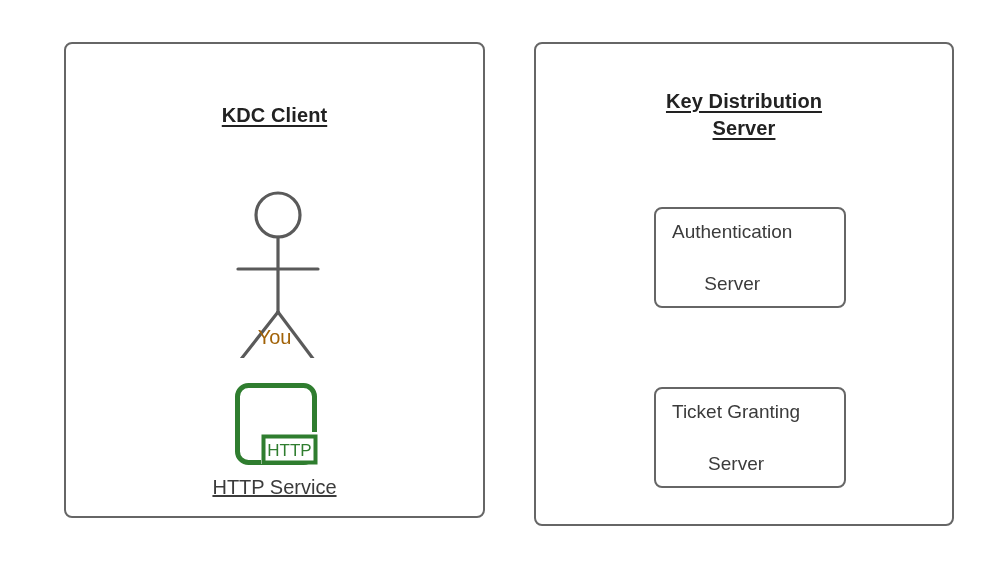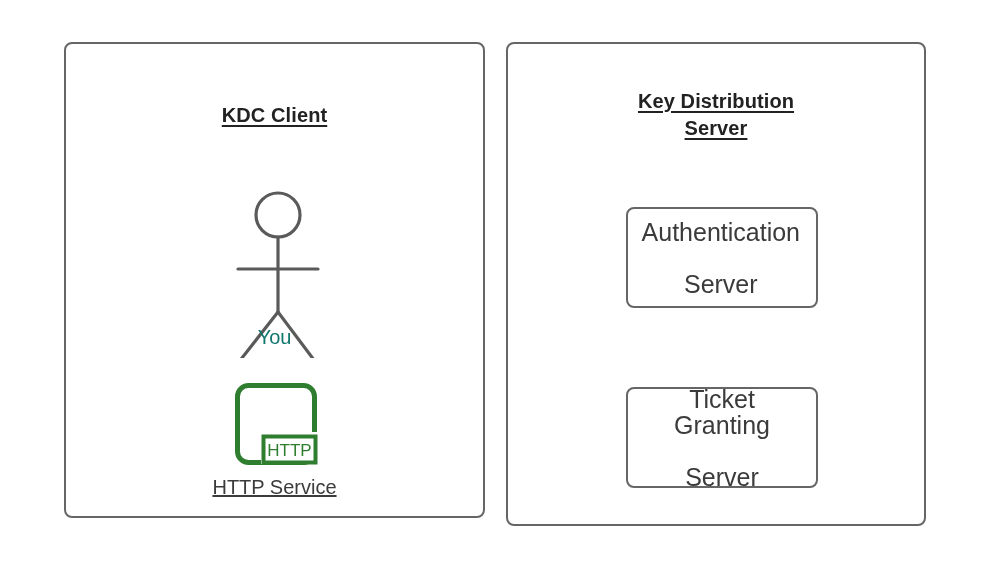--- a/index.html
+++ b/index.html
@@ -34,21 +34,21 @@
     border: 2px solid #666666;
     border-radius: 8px;
   }
   .panel-client {
     left: 64px;
     top: 42px;
     width: 421px;
     height: 476px;
   }
   .panel-kdc {
-    left: 506px;
+    left: 534px;
     top: 42px;
     width: 420px;
     height: 484px;
   }
 
   .panel-title {
     position: absolute;
     left: 0;
     right: 0;
     text-align: center;
@@ -70,23 +70,23 @@
   .server-box {
     position: absolute;
     box-sizing: border-box;
     width: 192px;
     height: 101px;
     border: 2px solid #666666;
     border-radius: 8px;
     background: #ffffff;
     display: flex;
     align-items: center;
-    justify-content: flex-end;
+    justify-content: flex-start;
     text-align: center;
-    font-size: 25px;
+    font-size: 19px;
     line-height: 26px;
     color: #3b3b3b;
   }
   .server-auth { left: 118px; top: 163px; }
   .server-tgs  { left: 118px; top: 343px; }
   .server-box span { display: block; padding: 0 8px; }
 
   
   .stick-figure {
     position: absolute;
@@ -98,21 +98,21 @@
   .stick-figure svg { display: block; }
 
   .you-label {
     position: absolute;
     left: 0;
     right: 0;
     top: 280px;
     text-align: center;
     font-size: 20px;
     line-height: 26px;
-    color: #0f766e;
+    color: #a16207;
   }
 
   
   .http-icon {
     position: absolute;
     left: 168px;
     top: 338px;
     width: 86px;
     height: 88px;
   }

